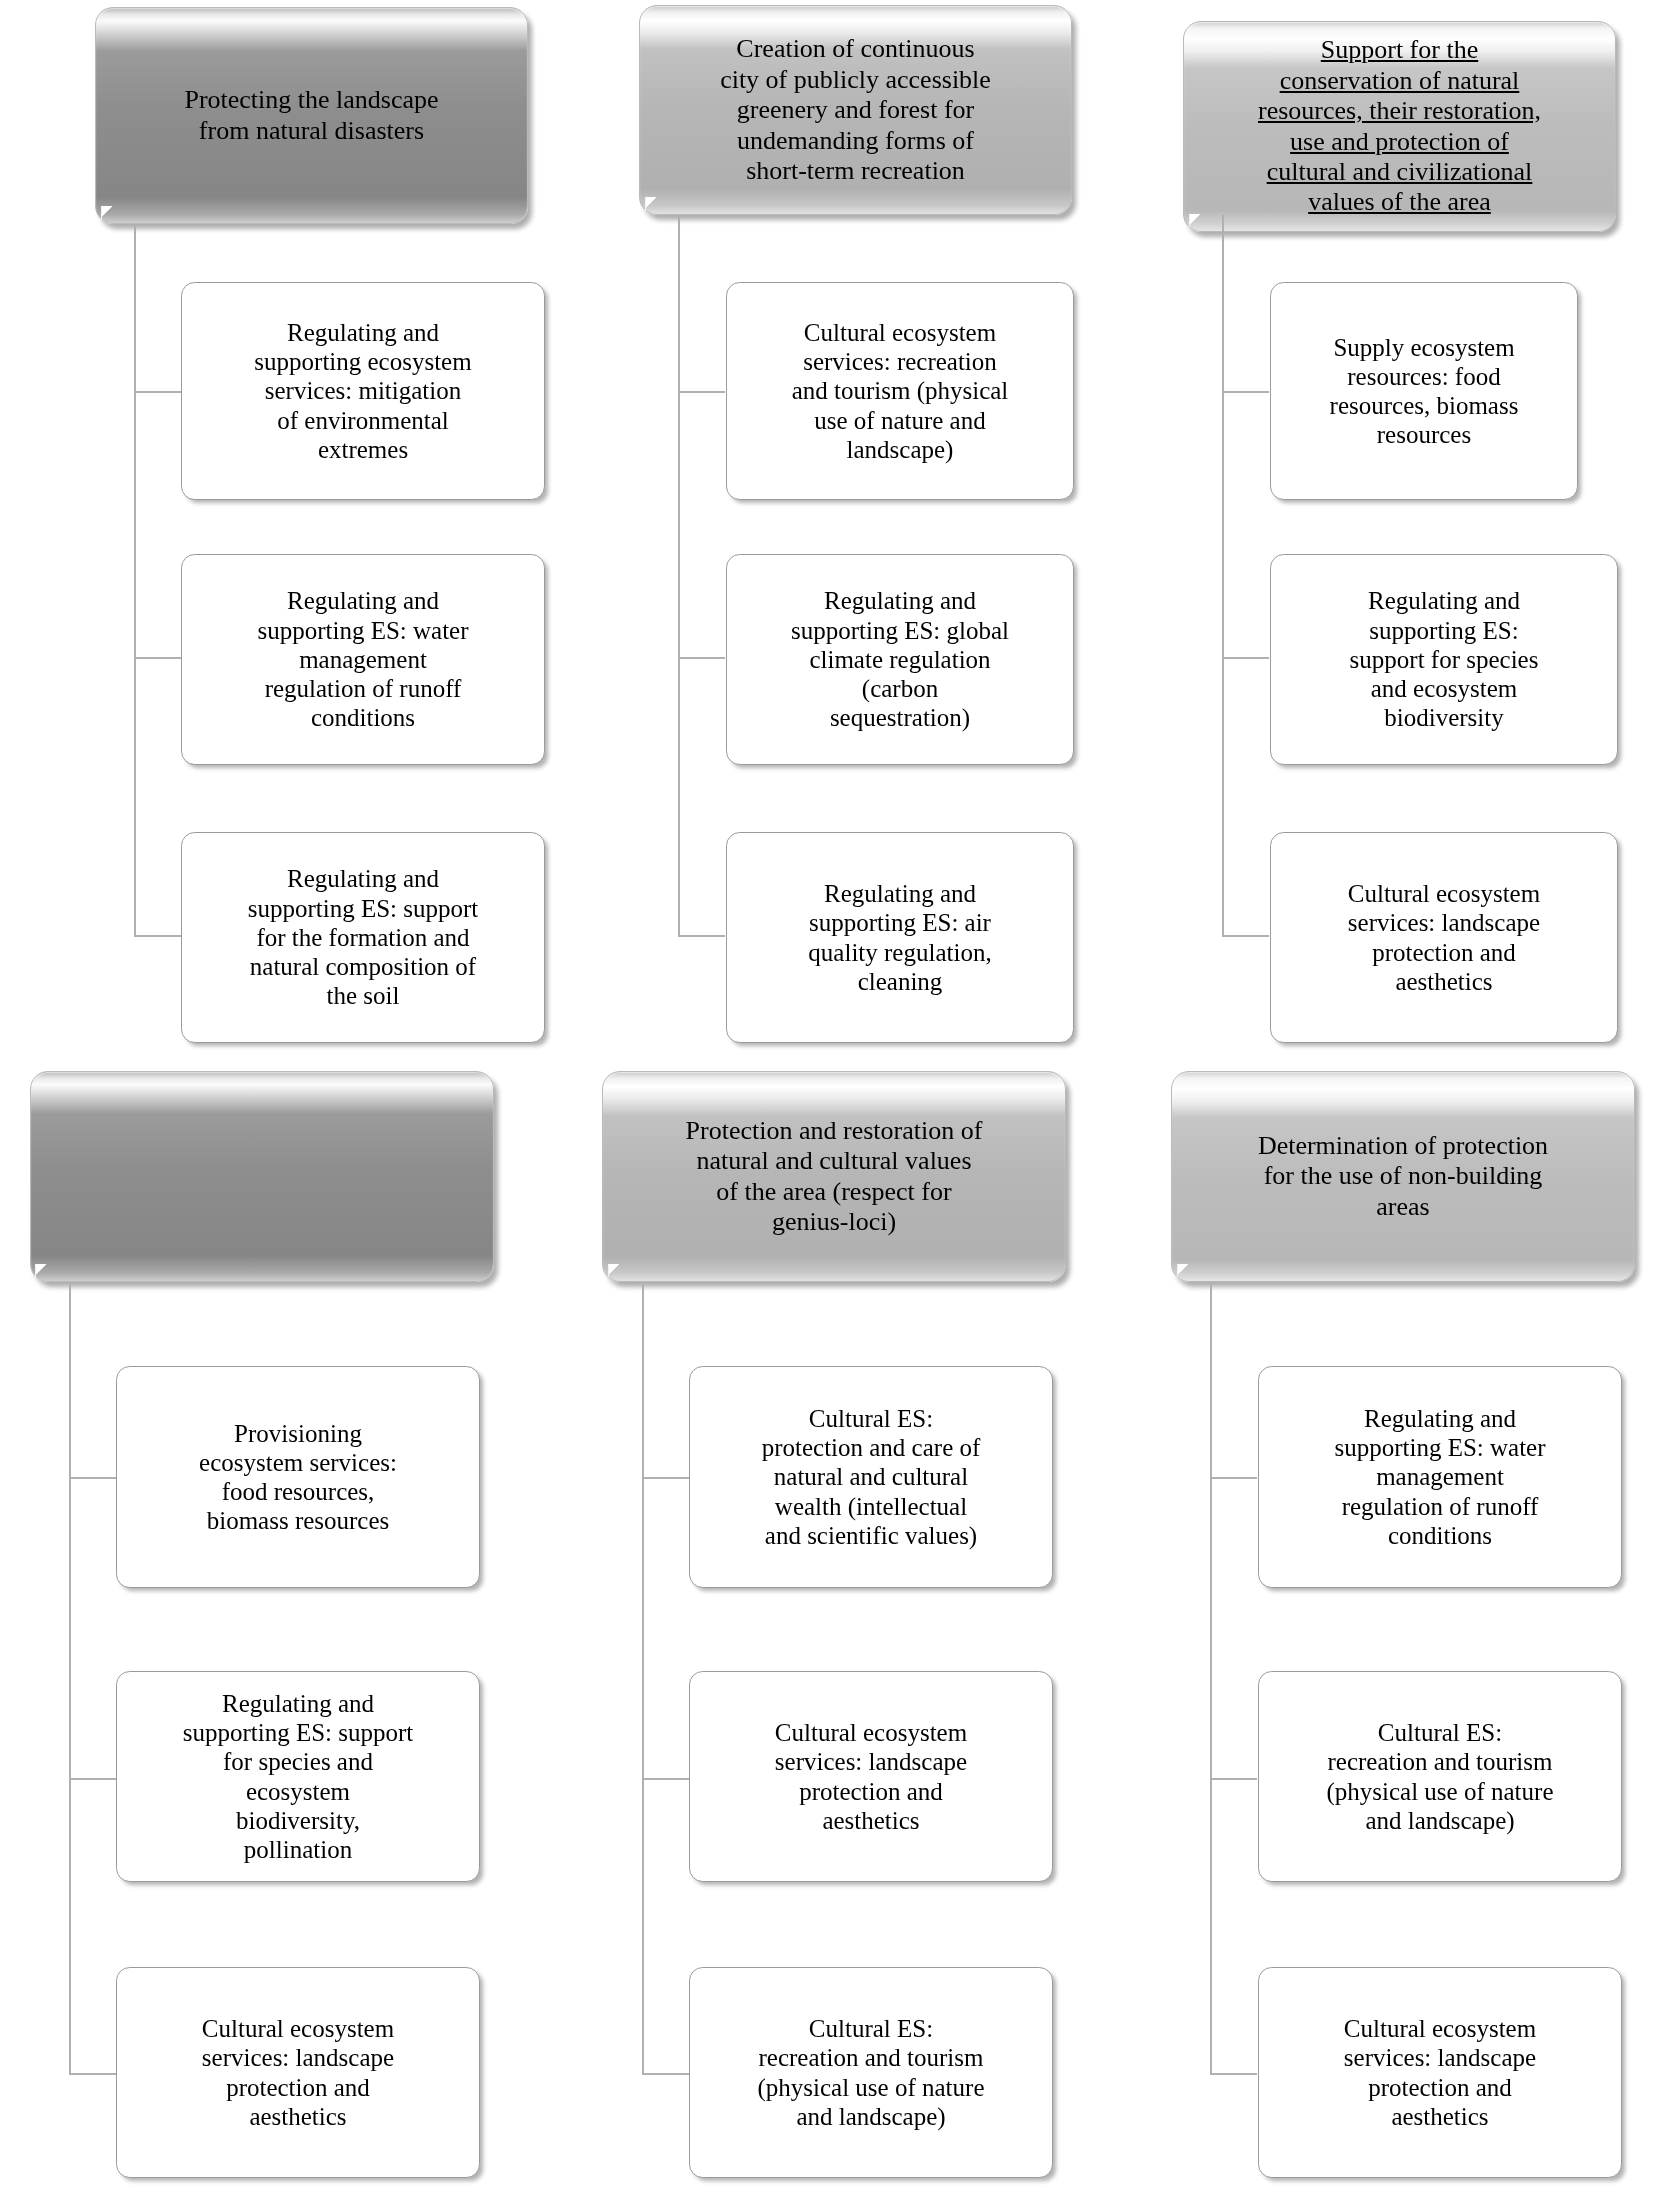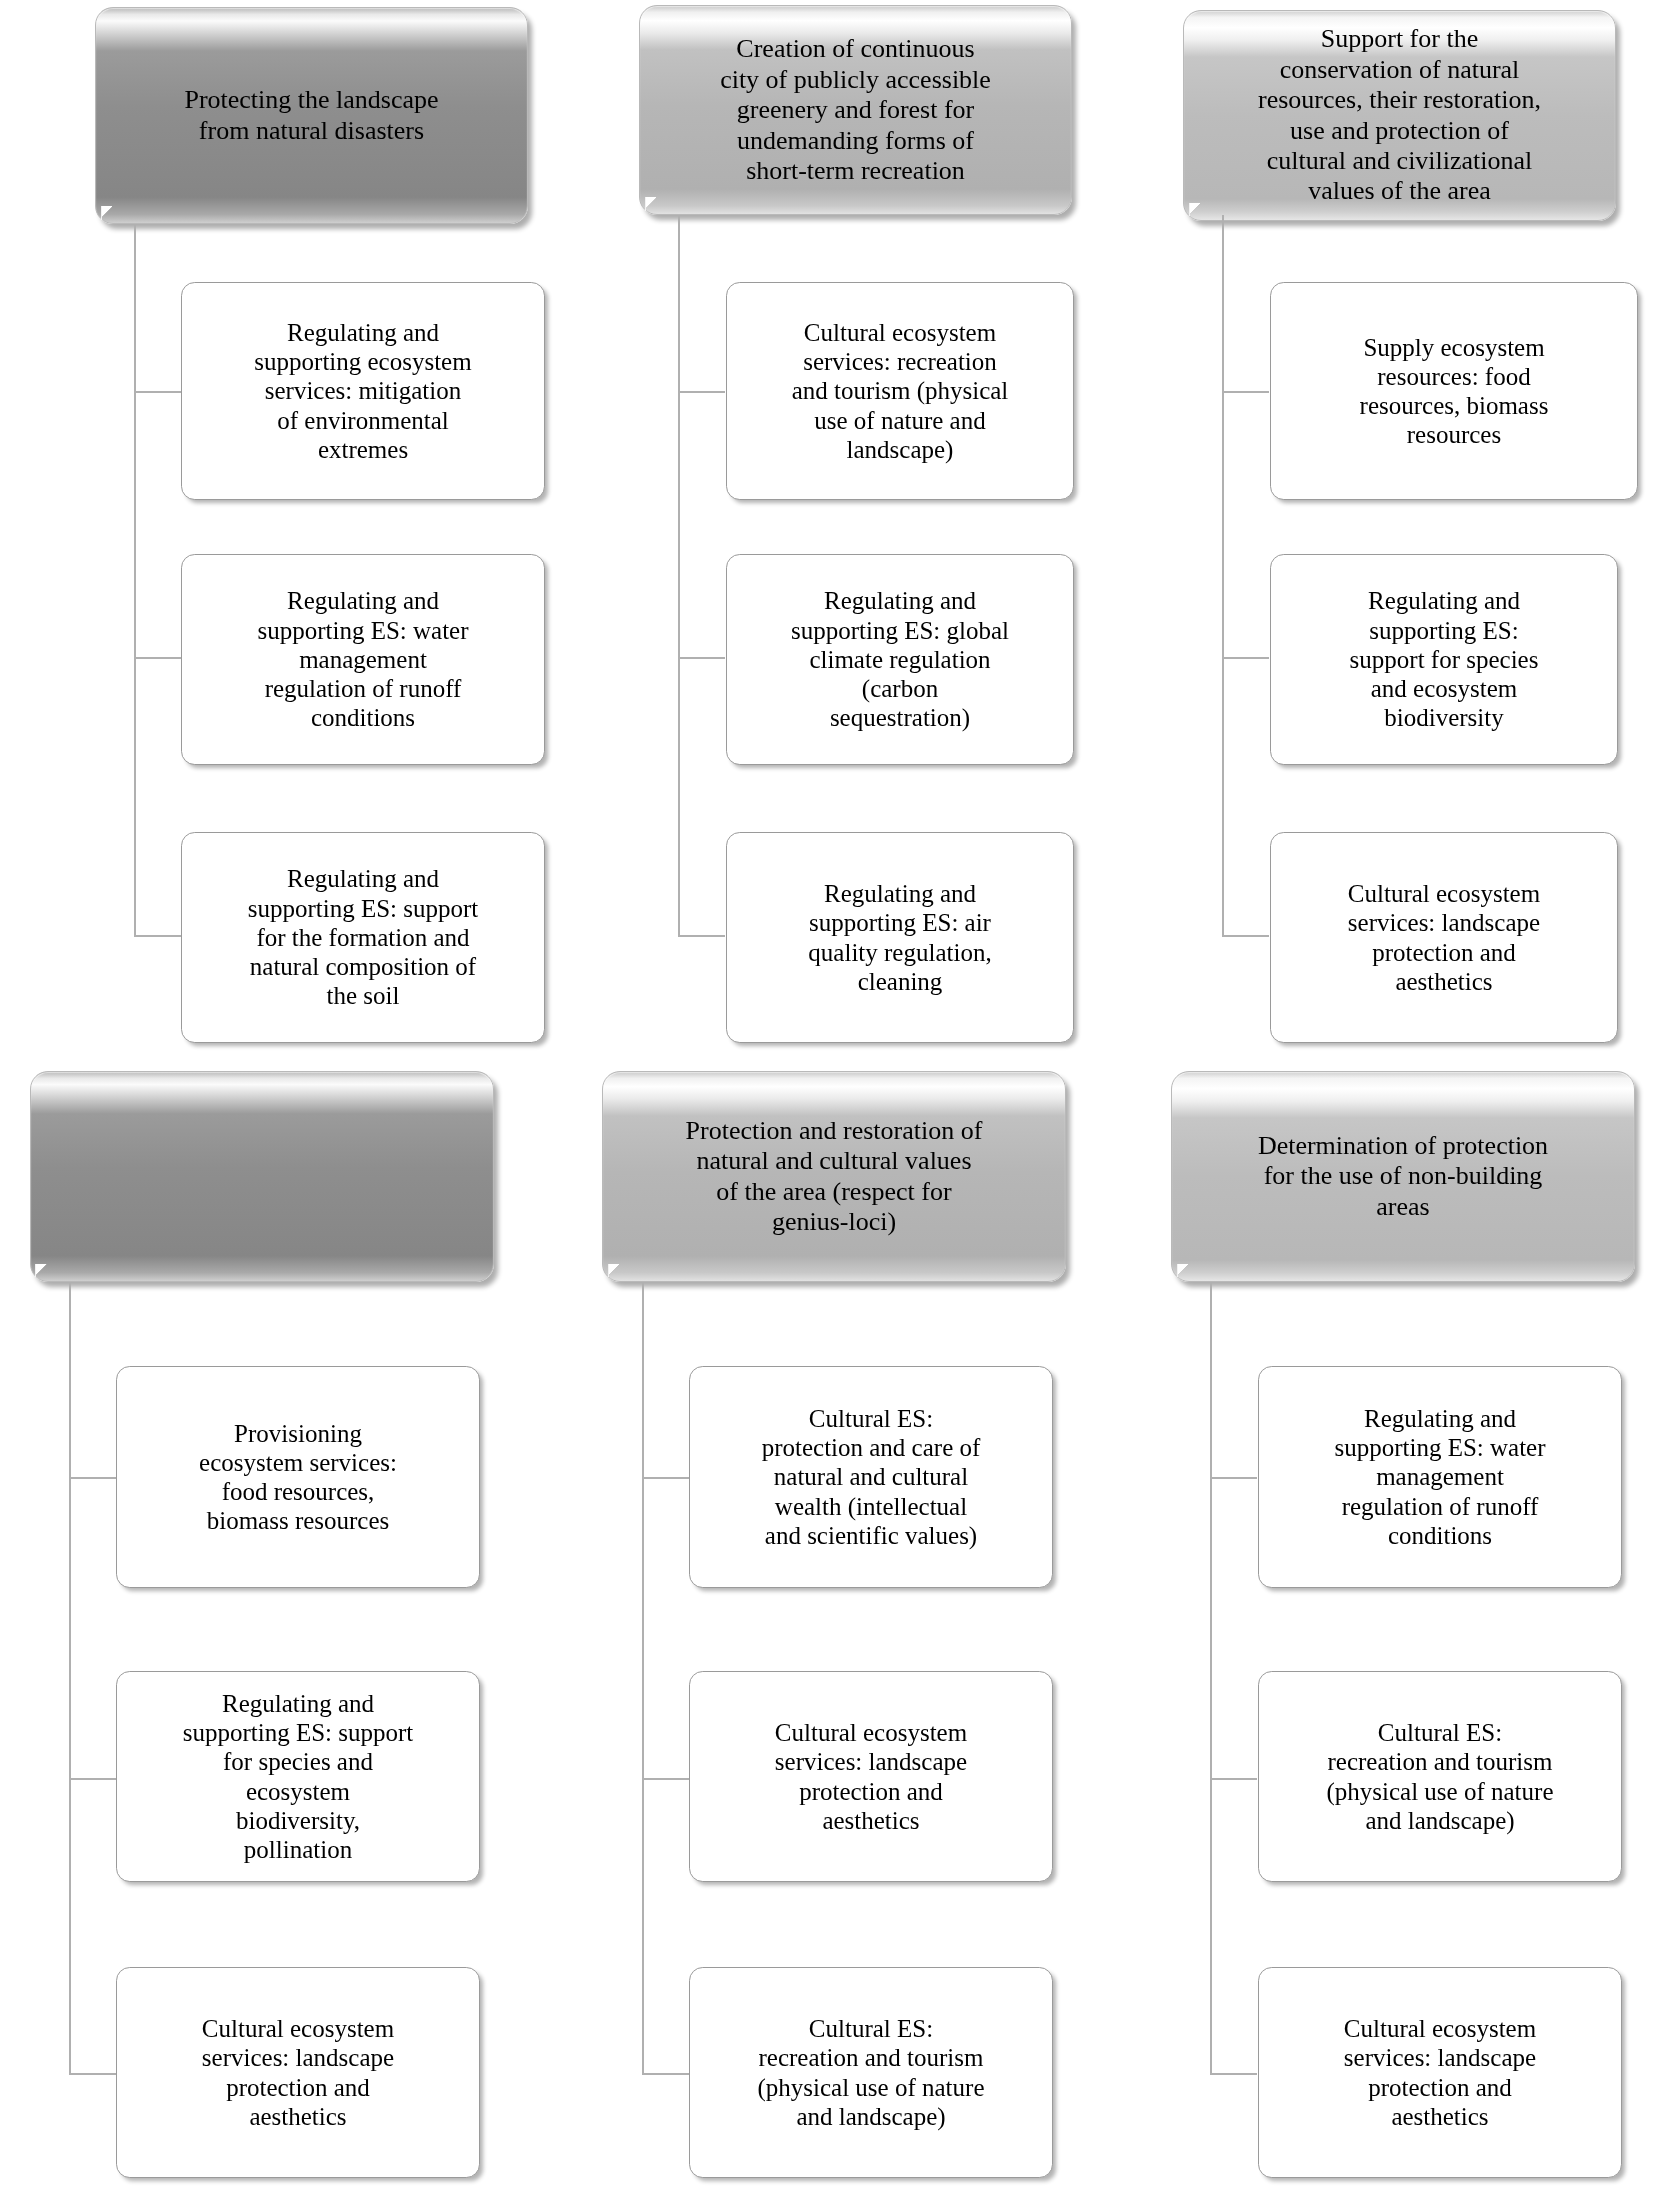--- a/index.html
+++ b/index.html
@@ -184,35 +184,35 @@
 (carbon
 sequestration)</span>
   </div>
   <div class="node leaf-node" style="left:726px; top:832px; width:348px; height:211px;">
     <span>Regulating and
 supporting ES:  air
 quality regulation,
 cleaning</span>
   </div>
 
-  <div class="node header-node tone-light" style="left:1183px; top:10px; width:433px; height:211px;">
+  <div class="node header-node tone-light" style="left:1183px; top:21px; width:433px; height:211px;text-decoration:underline;">
     <span>Support for the
 conservation of natural
 resources, their restoration,
 use and protection of
 cultural and civilizational
 values of the area</span>
     <span class="notch"></span>
   </div>
   <div class="trunk" style="left:1222px; top:215px; height:720px;"></div>
   <div class="branch" style="left:1222px; top:391px; width:47px;"></div>
   <div class="branch" style="left:1222px; top:657px; width:47px;"></div>
   <div class="branch" style="left:1222px; top:935px; width:47px;"></div>
 
-  <div class="node leaf-node" style="left:1270px; top:282px; width:368px; height:218px;">
+  <div class="node leaf-node" style="left:1270px; top:282px; width:308px; height:218px;">
     <span>Supply ecosystem
 resources: food
 resources, biomass
 resources</span>
   </div>
   <div class="node leaf-node" style="left:1270px; top:554px; width:348px; height:211px;">
     <span>Regulating and
 supporting ES:
 support for species
 and ecosystem

